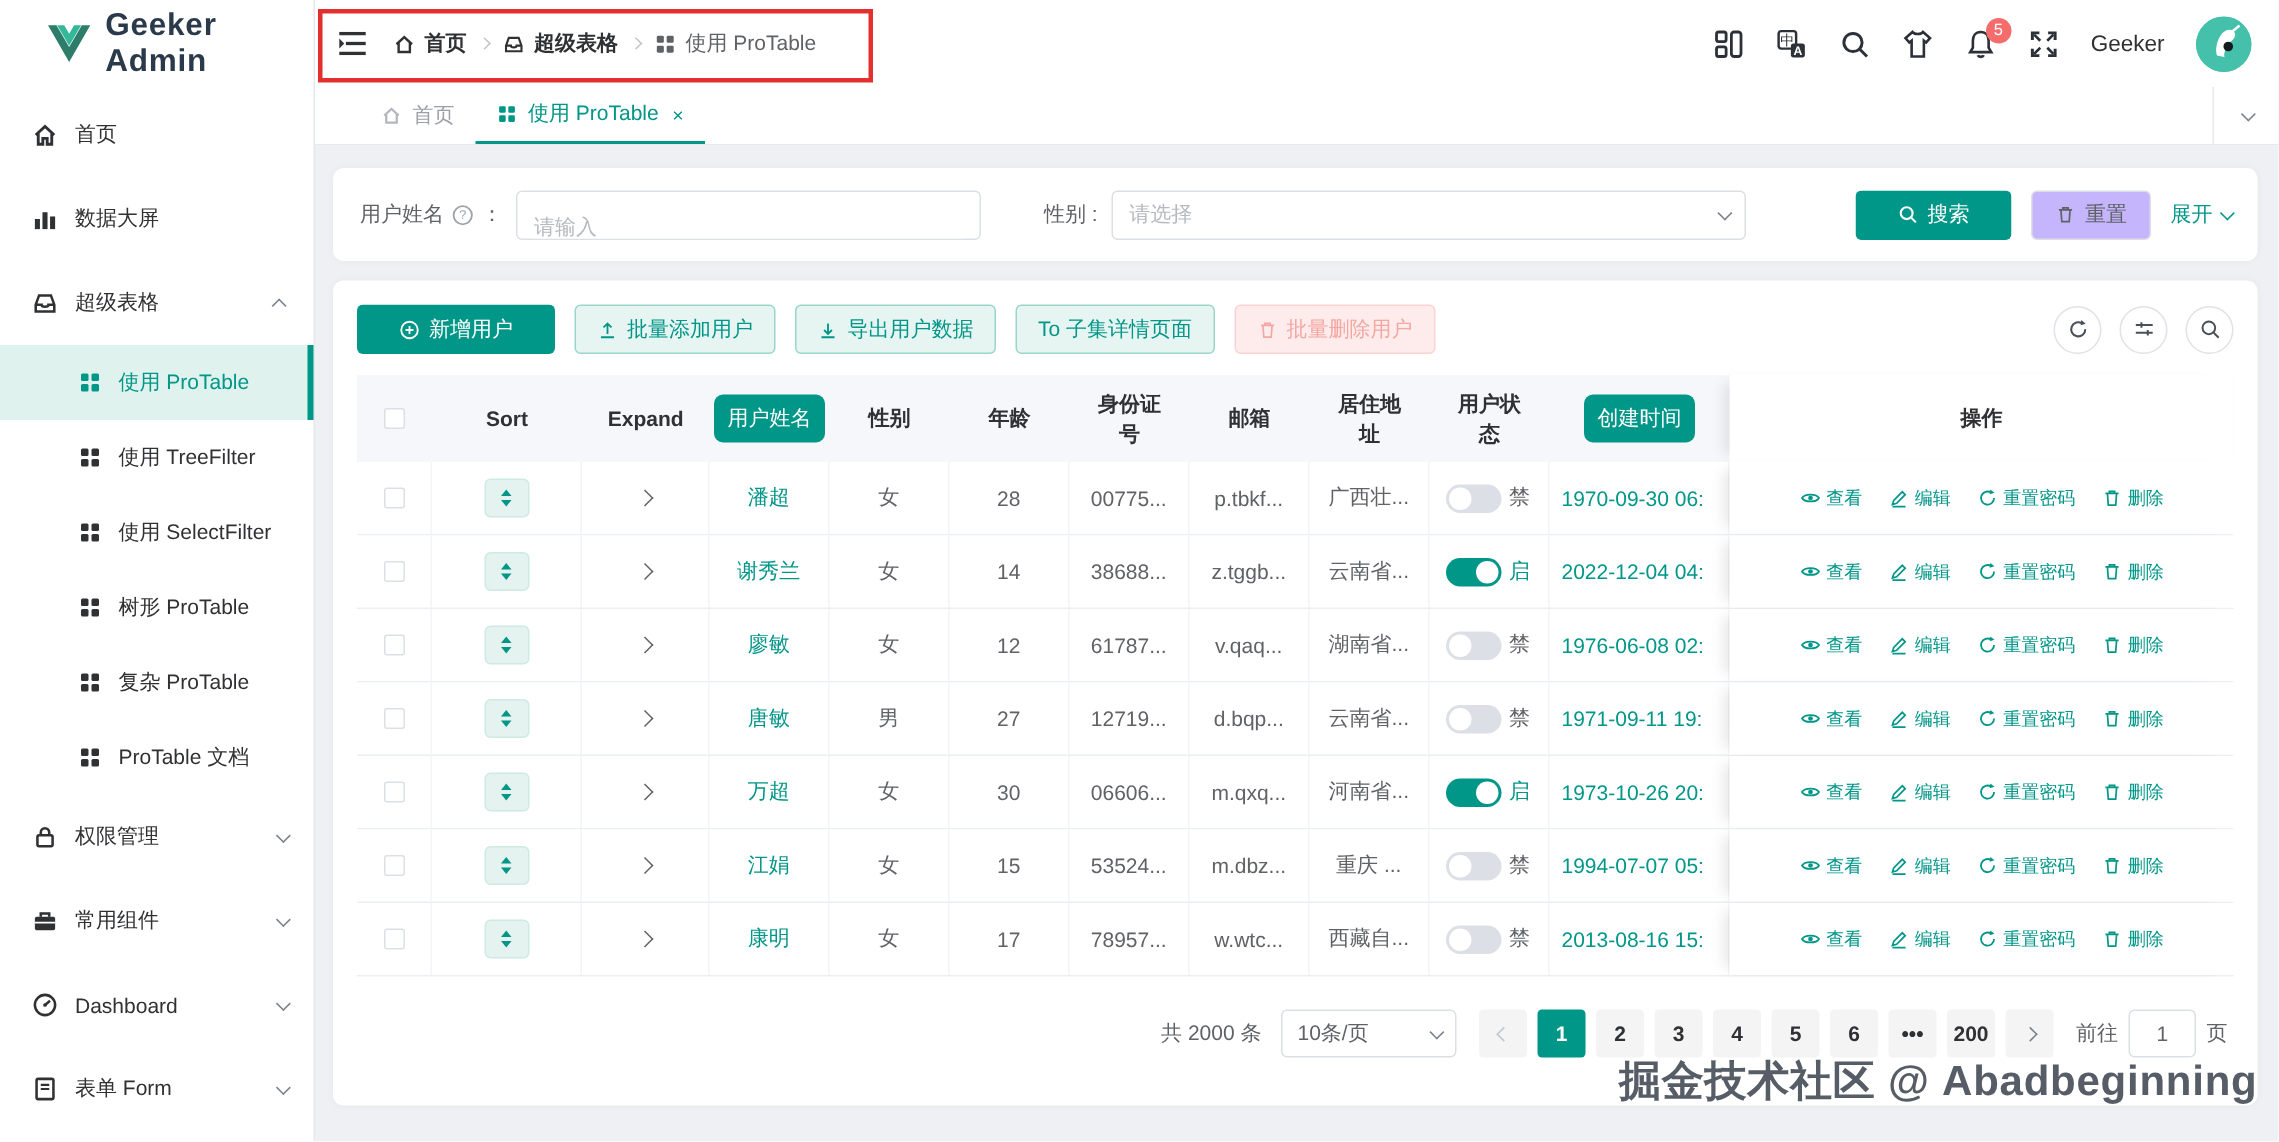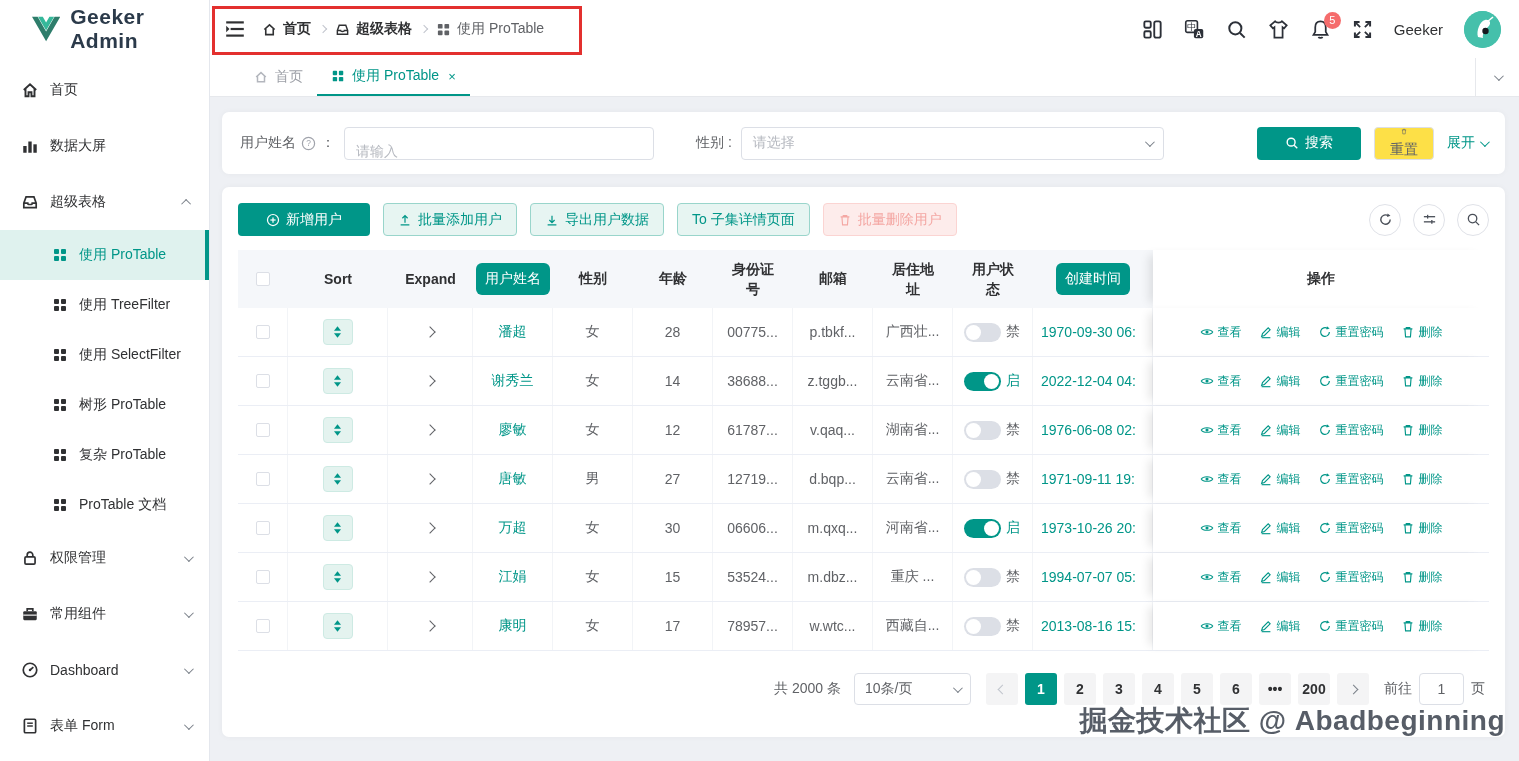--- a/index.html
+++ b/index.html
@@ -60,21 +60,21 @@
   .inputbox input { border:none; outline:none; font-size:14px; width:100%; color:#606266; }
   .inputbox input::placeholder { color:#b6b9c0; }
   .name-input { width:310px; margin-left:9px;align-items:flex-end; }
   .gender-label { margin-left:42px; }
   .select { width:423px; margin-left:9px; justify-content:space-between; cursor:pointer; }
   .placeholder { color:#b6b9c0; font-size:14px; }
   .search-actions { margin-left:auto; display:flex; align-items:center; gap:13px; }
   .btn { height:33px; border-radius:4px; font-size:14px; display:inline-flex; align-items:center; justify-content:center; gap:6px; cursor:pointer; border:1px solid transparent; white-space:nowrap; }
   .btn svg { width:14px; height:14px; }
   .btn-primary { background:#009688; color:#fff; padding:0 27px; }
-  .btn-plainwhite { background:#fde047; border-color:#dcdfe6; color:#606266; padding:0 15px;flex-direction:column; }
+  .btn-plainwhite { background:#c4b5fd; border-color:#dcdfe6; color:#606266; padding:0 15px; }
   .link-expand { color:#009688; font-size:14px; display:flex; align-items:center; gap:5px; cursor:pointer; }
   .link-expand .chev { border-color:#009688; }
 
   .table-card { height:550px; padding:16px 16px 0 16px; display:flex; flex-direction:column; position:relative; }
   .toolbar { display:flex; align-items:center; margin-bottom:14px; gap:13px; }
   .btn-plain { background:#e7f5f2; border-color:#99d5cb; color:#009688; padding:0 14px; }
   .btn-danger-dis { background:#fdeceb; border-color:#fbd4d2; color:#f4a7a3; padding:0 14px; cursor:not-allowed; }
   .toolbar-right { margin-left:auto; display:flex; gap:12px; }
   .circle-btn { width:32px; height:32px; border:1px solid #e0e2e8; border-radius:50%; display:flex; align-items:center; justify-content:center; color:#4a4f58; cursor:pointer; background:#fff; }
   .circle-btn svg { width:15px; height:15px; }

